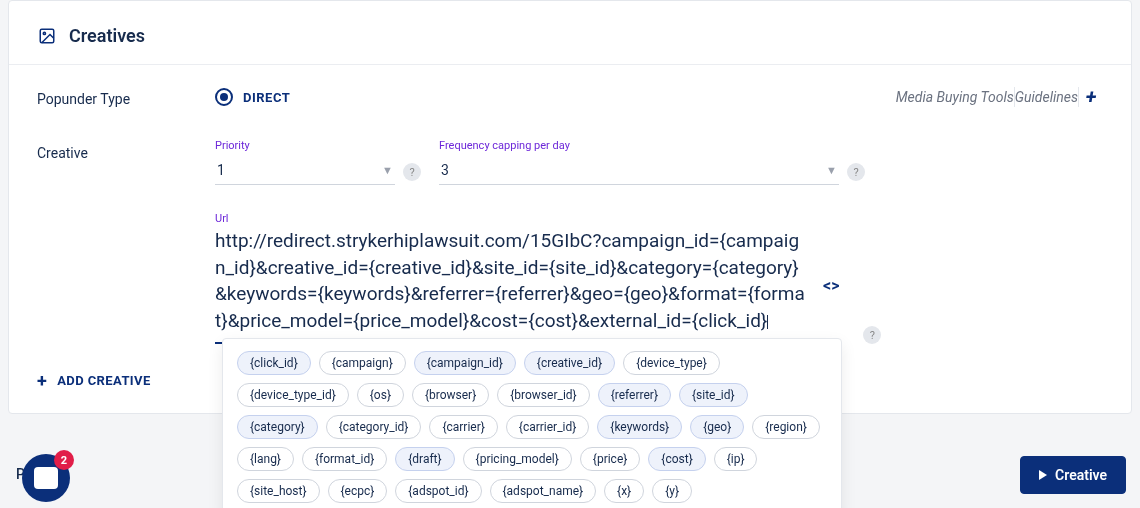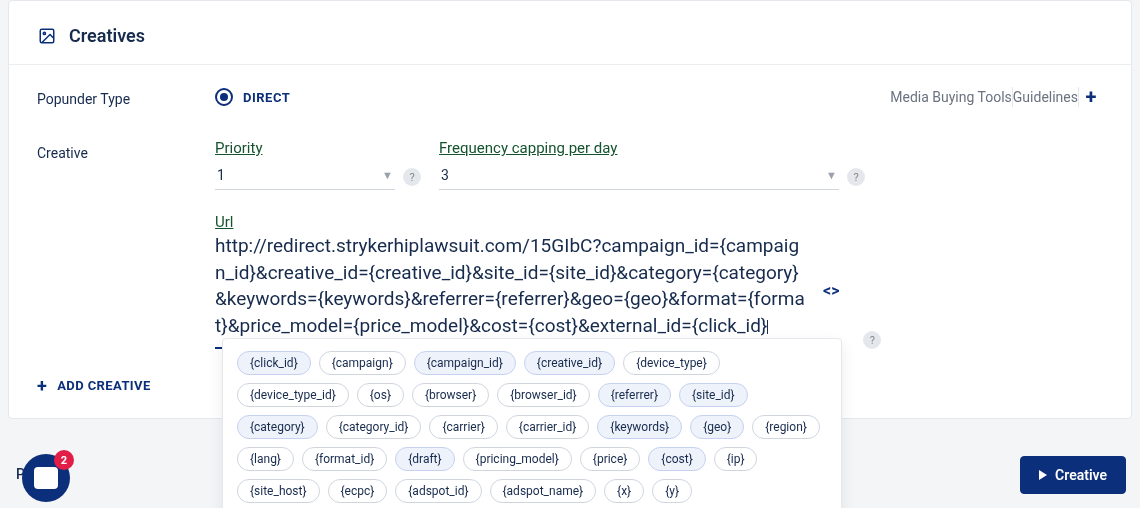--- a/index.html
+++ b/index.html
@@ -69,35 +69,35 @@
 }
 .radio .dot::after{
   content:""; width:8px; height:8px; border-radius:50%; background:#0b2f7a;
 }
 .radio-label {
   font-weight:700; color:#0b2f7a; font-size:13px; letter-spacing:.5px;
 }
 .right-links {
   margin-left:auto;
   display:flex; align-items:center; 
-  color:#6b7280; font-size:14px;
+  color:#6b7280; font-size:14px;font-style:italic;
 }
 .vbar { width:1px; height:20px; background:#e4e7ec; }
 .plus-btn {
   color:#0b2f7a; font-size:20px; font-weight:700; cursor:pointer;
   width:24px; text-align:center;
 }
 .field-group { display:flex; gap:18px; }
 .field {
   display:flex; flex-direction:column;
 }
 .field.small { width:180px; }
 .field.wide { width: 400px; }
 .field-label {
-  font-size:15px; color:#14532d; margin-bottom:6px;text-decoration:underline;
+  font-size:11px; color:#6d28d9; margin-bottom:6px;
 }
 .select {
   display:flex; align-items:center; justify-content:space-between;
   border-bottom:1px solid #d0d5dd;
   padding: 4px 2px 6px 2px;
   font-size:14px;
   cursor:pointer;
 }
 .caret {
   color:#9aa0ac; font-size:11px;

